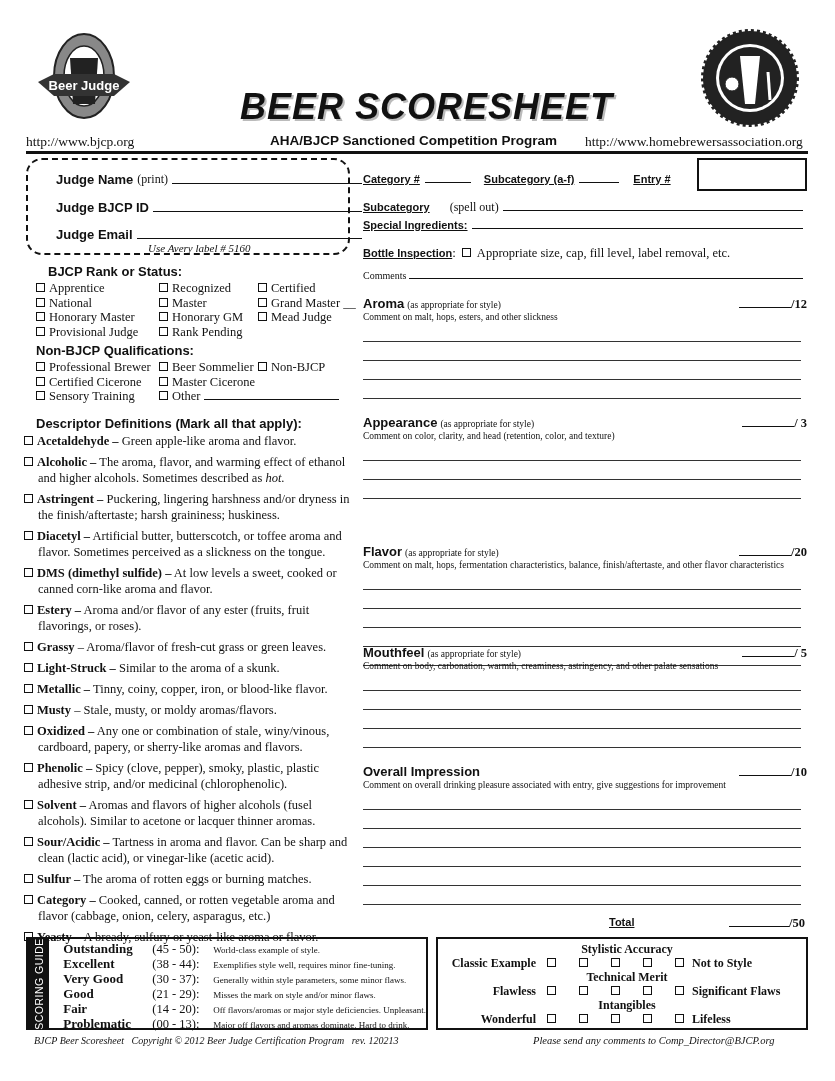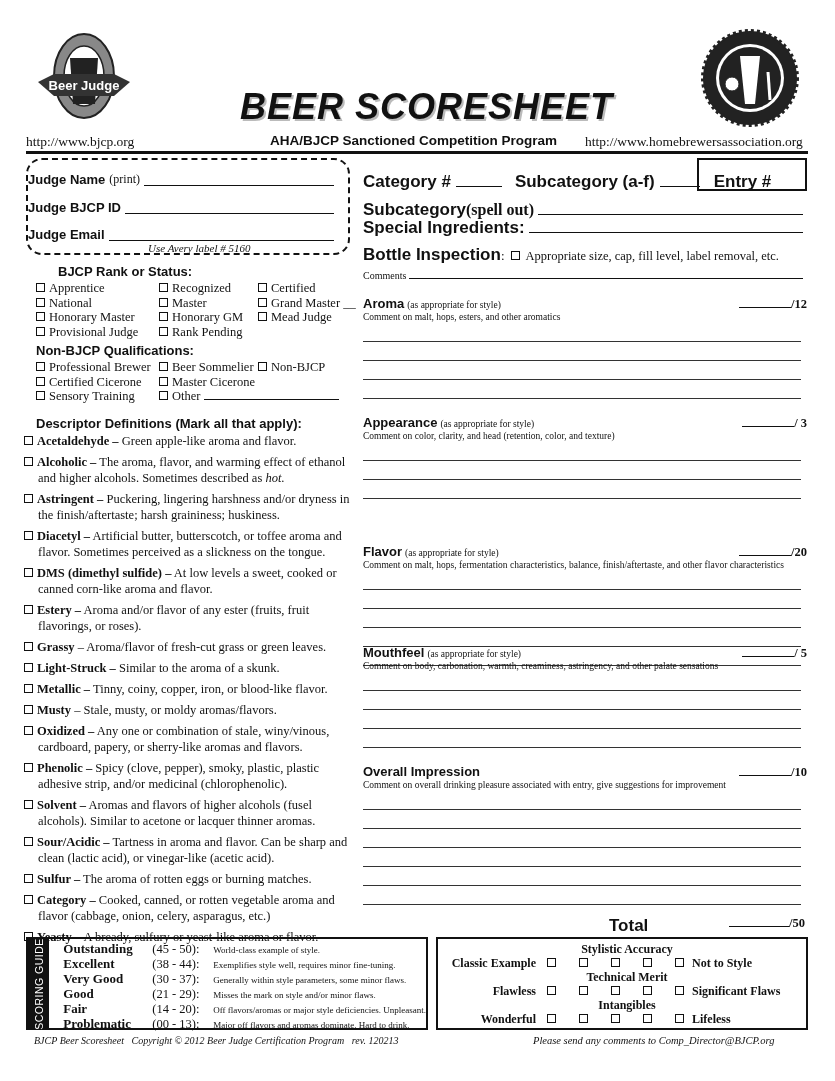--- a/index.html
+++ b/index.html
@@ -11,36 +11,36 @@
   .logo-left { left: 34px; top: 30px; width: 100px; height: 92px; }
   .logo-right { left: 700px; top: 28px; width: 100px; height: 100px; }
   .title { left: 240px; top: 86px; font-family: "Liberation Sans", sans-serif; font-weight: bold; font-style: italic; font-size: 36px; letter-spacing: 1px; color: #111; text-shadow: 2px 2px 0 #bbb; text-align: center; }
   .url-left { left: 26px; top: 134px; font-size: 13.5px; }
   .sanction { left: 270px; top: 133px; font-family: "Liberation Sans", sans-serif; font-weight: bold; font-size: 13.5px; }
   .url-right { left: 585px; top: 134px; font-size: 13.5px; }
   .header-rule { left: 26px; top: 151px; width: 782px; height: 3px; background: #111; }
 
   
   .judge-box { left: 26px; top: 158px; width: 324px; height: 97px; border: 2px dashed #111; border-radius: 16px; }
-  .jrow { position: absolute; left: 0; display: flex; align-items: center; font-size: 13px; }
+  .jrow { position: absolute; left: 28px; display: flex; align-items: flex-start; font-size: 13px; }
   .jrow .lbl { font-family: "Liberation Sans", sans-serif; font-weight: bold; font-size: 13px; white-space: nowrap; }
   .jrow .sub { font-size: 12px; margin-left: 4px; white-space: nowrap; }
   .line { border-bottom: 1px solid #111; flex: 1; height: 12px; margin-left: 4px; }
   .avery { position: absolute; left: 120px; top: 82px; font-style: italic; font-size: 11px; }
 
   .sec-title { font-family: "Liberation Sans", sans-serif; font-weight: bold; font-size: 13px; }
   .cb { display: inline-block; width: 9px; height: 9px; border: 1px solid #111; margin-right: 4px; vertical-align: 0px; }
   .grid3 { display: grid; grid-template-columns: 123px 99px 110px; font-size: 12.5px; line-height: 14.5px; }
 
   .desc { font-size: 12.5px; line-height: 16px; width: 326px; }
   .desc .item { margin-bottom: 5px; padding-left: 2px; text-indent: -14px; }
   .desc b { font-weight: bold; }
 
   
-  .rlabel { font-family: "Liberation Sans", sans-serif; font-weight: bold; font-size: 17px; }
+  .rlabel { font-family: "Liberation Sans", sans-serif; font-weight: bold; font-size: 11px; text-decoration: underline; }
   .entry-box { left: 697px; top: 158px; width: 110px; height: 33px; border: 2px solid #111; }
   .row-flex { display: flex; align-items: baseline; }
   .fill { border-bottom: 1px solid #111; height: 11px; display: inline-block; }
   .sec { position: absolute; left: 363px; width: 444px; }
   .sec .head { display: flex; justify-content: space-between; align-items: baseline; }
   .sec .head .h { font-family: "Liberation Sans", sans-serif; font-weight: bold; font-size: 13px; }
   .sec .head .h .q { font-family: "Liberation Serif", serif; font-weight: normal; font-size: 9.5px; margin-left: 3px; }
   .sec .head .score { font-weight: bold; font-size: 12.5px; white-space: nowrap; }
   .sec .head .score .blank { display: inline-block; width: 52px; border-bottom: 1px solid #111; height: 10px; }
   .sec .hint { font-size: 9.5px; line-height: 11px; }
@@ -106,21 +106,21 @@
     <span class="lbl">Judge BJCP ID</span>
     <span class="line"></span>
   </div>
   <div class="jrow" style="top:67px; width:306px;">
     <span class="lbl">Judge Email</span>
     <span class="line"></span>
   </div>
   <div class="avery">Use Avery label # 5160</div>
 </div>
 
-<div class="abs sec-title" style="left:30px; top:264px;padding-left:28px;">BJCP Rank or Status:</div>
+<div class="abs sec-title" style="left:20px; top:264px;padding-left:28px;">BJCP Rank or Status:</div>
 <div class="abs grid3" style="left:36px; top:281px;">
   <div><span class="cb"></span><span>Apprentice</span></div>
   <div><span class="cb"></span><span>Recognized</span></div>
   <div><span class="cb"></span><span>Certified</span></div>
   <div><span class="cb"></span><span>National</span></div>
   <div><span class="cb"></span><span>Master</span></div>
   <div style="white-space:nowrap;"><span class="cb"></span><span>Grand Master __</span></div>
   <div><span class="cb"></span><span>Honorary Master</span></div>
   <div><span class="cb"></span><span>Honorary GM</span></div>
   <div><span class="cb"></span><span>Mead Judge</span></div>
@@ -167,21 +167,21 @@
   <span class="rlabel">Category #</span>
   <span class="fill" style="width:46px; margin-left:5px;"></span>
   <span class="rlabel" style="margin-left:13px;">Subcategory (a-f)</span>
   <span class="fill" style="width:40px; margin-left:5px;"></span>
   <span class="rlabel" style="margin-left:14px;">Entry #</span>
 </div>
 <div class="abs entry-box"></div>
 
 <div class="abs row-flex" style="left:363px; top:200px; width:440px;">
   <span class="rlabel">Subcategory</span>
-  <span style="font-size:16px; margin-left:0; white-space:nowrap;font-weight:bold;">(spell out)</span>
+  <span style="font-size:12px; margin-left:20px; white-space:nowrap;">(spell out)</span>
   <span class="fill" style="flex:1; margin-left:4px;"></span>
 </div>
 <div class="abs row-flex" style="left:363px; top:218px; width:440px;">
   <span class="rlabel" style="white-space:nowrap;">Special Ingredients:</span>
   <span class="fill" style="flex:1; margin-left:4px;"></span>
 </div>
 <div class="abs row-flex" style="left:363px; top:245px;">
   <span class="rlabel">Bottle Inspection</span>
   <span style="font-size:13px;">:</span>
   <span class="cb" style="margin-left:6px; margin-right:6px;"></span>
@@ -190,21 +190,21 @@
 <div class="abs row-flex" style="left:363px; top:270px; width:440px;">
   <span style="font-size:10px;">Comments</span>
   <span class="fill" style="flex:1; margin-left:3px; height:8px;"></span>
 </div>
 
 <div class="sec" style="top:296px;">
   <div class="head">
       <span class="h"><span>Aroma</span><span class="q">(as appropriate for style)</span></span>
     <span class="score"><span class="blank"></span><span>/12</span></span>
     </div>
-  <div class="hint">Comment on malt, hops, esters, and other aromatics</div>
+  <div class="hint">Comment on malt, hops, esters, and other slickness</div>
   <div class="lines">
       <div class="ln"></div>
       <div class="ln"></div>
       <div class="ln"></div>
       <div class="ln"></div>
     </div>
 </div>
 
 <div class="sec" style="top:415px;">
   <div class="head">

